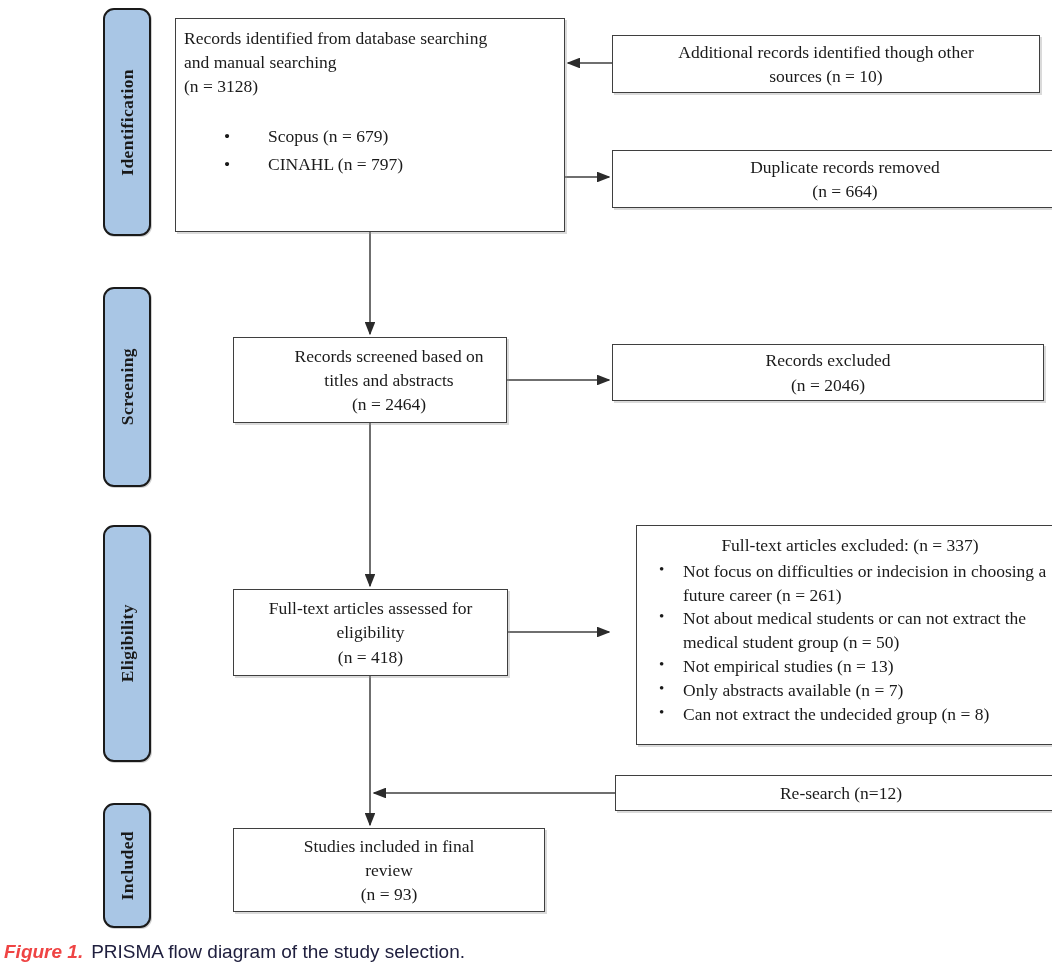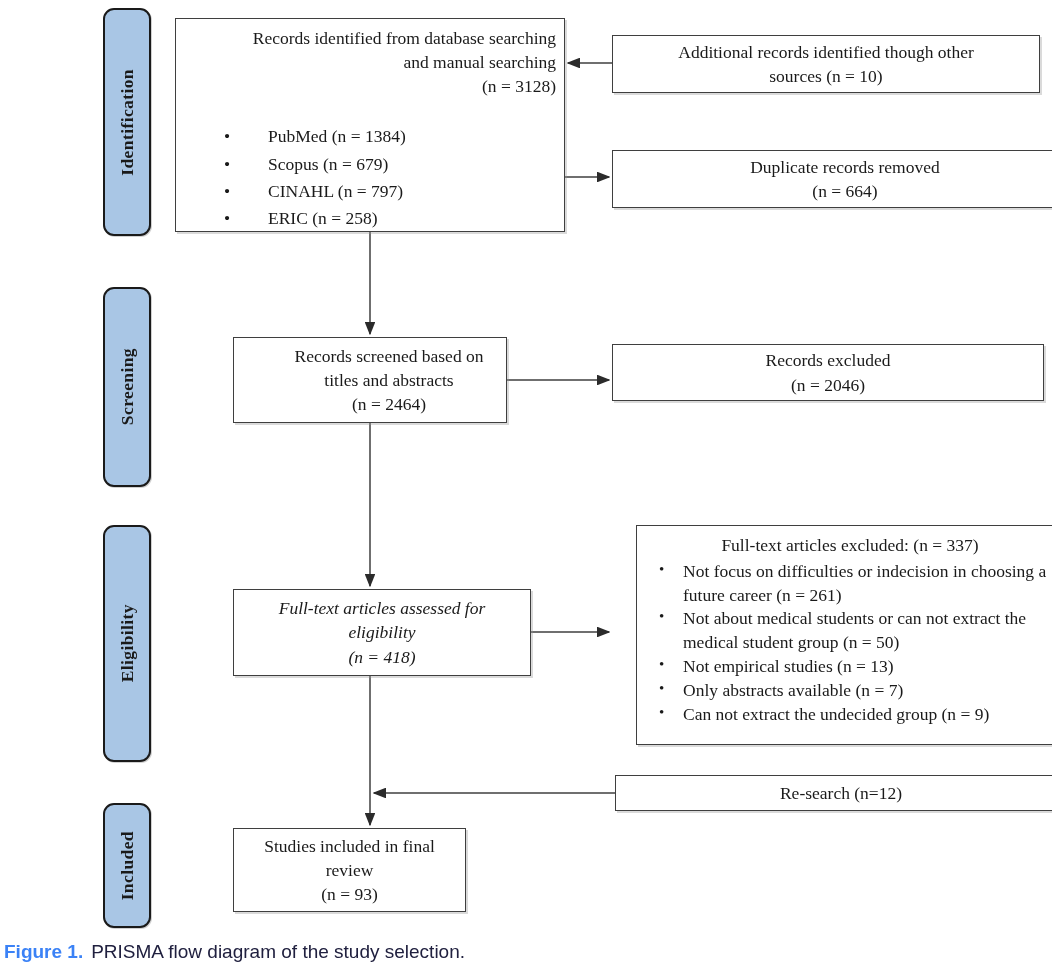--- a/index.html
+++ b/index.html
@@ -52,28 +52,28 @@
   }
   .fbox.center {
     display: flex;
     align-items: center;
     justify-content: center;
     text-align: center;
   }
   .pre { white-space: pre-line; }
 
   #box-identified { left: 175px; top: 18px;  width: 390px; height: 214px; padding: 7px 8px; }
-  #box-identified .title { text-align: right; white-space: pre-line; }
+  #box-identified .title { text-align: left; white-space: pre-line; }
   #box-identified ul { margin: 25px 0 0 0; padding: 0 0 0 40px; list-style: none; }
   #box-identified li { line-height: 1.55; }
   #box-identified li .marker { display: inline-block; width: 44px; }
 
   #box-screened  { left: 233px; top: 337px; width: 274px; height: 86px; padding-left: 38px; }
-  #box-assessed  { left: 233px; top: 589px; width: 298px; height: 87px; font-style: italic; }
-  #box-included  { left: 233px; top: 828px; width: 233px; height: 84px; }
+  #box-assessed  { left: 233px; top: 589px; width: 275px; height: 87px; }
+  #box-included  { left: 233px; top: 828px; width: 312px; height: 84px; }
 
   #box-additional { left: 612px; top: 35px;  width: 428px; height: 58px; }
   #box-duplicates { left: 612px; top: 150px; width: 466px; height: 58px; }
   #box-excluded   { left: 612px; top: 344px; width: 432px; height: 57px; }
   #box-research   { left: 615px; top: 775px; width: 452px; height: 36px; }
 
   #box-ft-excluded { left: 636px; top: 525px; width: 428px; height: 220px; padding: 8px 6px 6px 6px; line-height: 1.36; }
   #box-ft-excluded .title { text-align: center; }
   #box-ft-excluded ul { margin: 2px 0 0 0; padding: 0; list-style: none; }
   #box-ft-excluded li { position: relative; padding-left: 40px; }
@@ -82,23 +82,24 @@
   
   .caption {
     position: absolute;
     left: 4px;
     top: 941px;
     font-family: "Liberation Sans", "DejaVu Sans", sans-serif;
     font-size: 19px;
     color: #20203f;
   }
   .caption .cap-label {
-    color: #3b82f6;
+    color: #ef4444;
     font-weight: 700;
     margin-right: 8px;
+    font-style: italic;
   }
 
   
   svg.connectors {
     position: absolute;
     left: 0; top: 0;
     width: 1052px; height: 976px;
     pointer-events: none;
   }
   svg.connectors line { stroke: #3f3f3f; stroke-width: 1.5; }
@@ -143,24 +144,22 @@
     <line x1="370" y1="676" x2="370" y2="825" marker-end="url(#arrow)"></line>
 
     <line x1="615" y1="793" x2="374" y2="793" marker-end="url(#arrow)"></line>
   </svg>
 
   <div class="fbox" id="box-identified">
     <div class="title">Records identified from database searching
 and manual searching
 (n = 3128)</div>
     <ul>
-      <li><span class="marker">•</span><span>PubMed (n = 1384)</span></li>
       <li><span class="marker">•</span><span>Scopus (n = 679)</span></li>
       <li><span class="marker">•</span><span>CINAHL (n = 797)</span></li>
-      <li><span class="marker">•</span><span>ERIC (n = 258)</span></li>
     </ul>
   </div>
 
   <div class="fbox center" id="box-screened">
     <div class="pre">Records screened based on
 titles and abstracts
 (n = 2464)</div>
   </div>
 
   <div class="fbox center" id="box-assessed">
@@ -190,21 +189,21 @@
 (n = 2046)</div>
   </div>
 
   <div class="fbox" id="box-ft-excluded">
     <div class="title">Full-text articles excluded: (n = 337)</div>
     <ul>
       <li><span class="marker">•</span><span>Not focus on difficulties or indecision in choosing a future career (n = 261)</span></li>
       <li><span class="marker">•</span><span>Not about medical students or can not extract the medical student group (n = 50)</span></li>
       <li><span class="marker">•</span><span>Not empirical studies (n = 13)</span></li>
       <li><span class="marker">•</span><span>Only abstracts available (n = 7)</span></li>
-      <li><span class="marker">•</span><span>Can not extract the undecided group (n = 9)</span></li>
+      <li><span class="marker">•</span><span>Can not extract the undecided group (n = 8)</span></li>
     </ul>
   </div>
 
   <div class="fbox center" id="box-research">
     <div>Re-search (n=12)</div>
   </div>
 
   <div class="caption">
     <span class="cap-label">Figure 1.</span><span>PRISMA flow diagram of the study selection.</span>
   </div>

